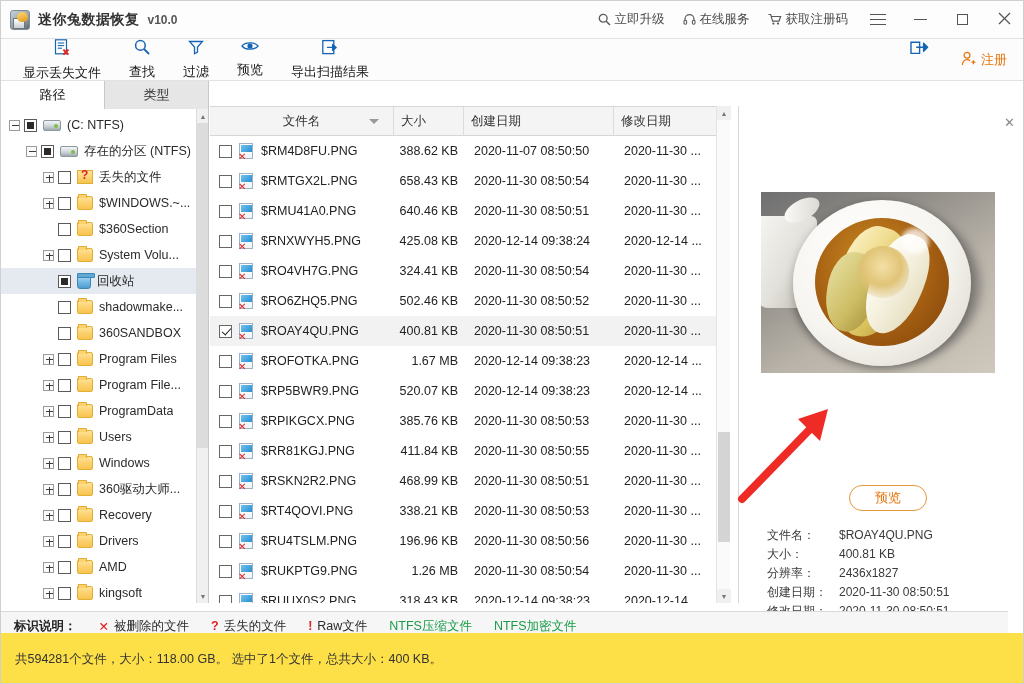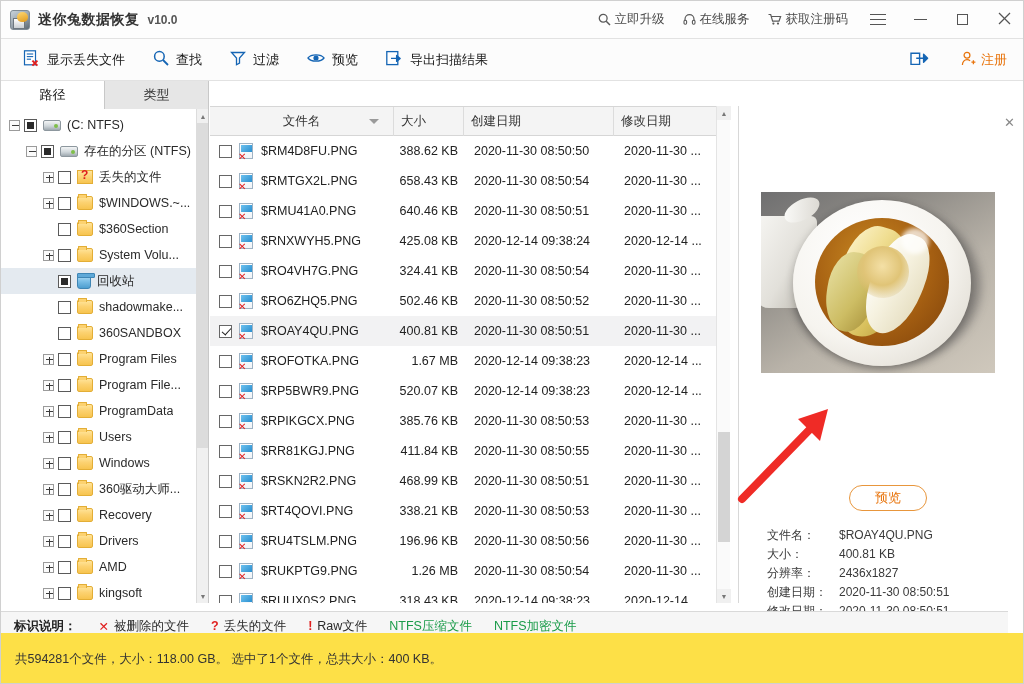--- a/index.html
+++ b/index.html
@@ -37,21 +37,21 @@
   .hamb i { position:absolute; left:0; width:16px; height:1.4px; background:#555; }
   .hamb i:nth-child(1){top:0} .hamb i:nth-child(2){top:5px} .hamb i:nth-child(3){top:10px}
   .min-gl { width:13px; height:1.4px; background:#555; }
   .max-gl { width:11px; height:11px; border:1.4px solid #555; }
 
   
   .toolbar { position:absolute; left:0; top:38px; width:1024px; height:42px;
              background:#fcfcfc; border-bottom:1px solid #e2e2e2;
              display:flex; align-items:center; }
   .tool { display:flex; align-items:center; gap:7px; font-size:13px; color:#1a1a1a;
-          height:42px; padding:0 14px; cursor:default; }
+          height:42px; padding:0 14px; cursor:default;flex-direction:column; }
   .tool:first-child { margin-left:8px; }
   .tool .lbl { line-height:1; }
   .tool-right { margin-left:auto; display:flex; align-items:center; }
   .reg { display:flex; align-items:center; gap:5px; color:#e8740c; font-size:13px;
          padding:0 18px; height:42px; }
 
   
   .tabs { position:absolute; left:0; top:80px; width:208px; height:28px;
           background:#efefef; border-bottom:1px solid #c8c8c8; display:flex; }
   .tab { width:104px; height:28px; display:flex; align-items:center; justify-content:center;
@@ -485,21 +485,21 @@
       <div class="lh c3">修改日期</div>
     </div>
     <div class="rows" id="rows">
         <div class="row">
           <div class="c-name">
             <span class="rcbx"></span>
             <span class="fico"></span>
             <span>$RM4D8FU.PNG</span>
           </div>
           <div class="c-size">388.62 KB</div>
-          <div class="c-cre">2020-11-30 08:50:50</div>
+          <div class="c-cre">2020-11-07 08:50:50</div>
           <div class="c-mod">2020-11-30 ...</div>
         </div>
         <div class="row">
           <div class="c-name">
             <span class="rcbx"></span>
             <span class="fico"></span>
             <span>$RMTGX2L.PNG</span>
           </div>
           <div class="c-size">658.43 KB</div>
           <div class="c-cre">2020-11-30 08:50:54</div>

